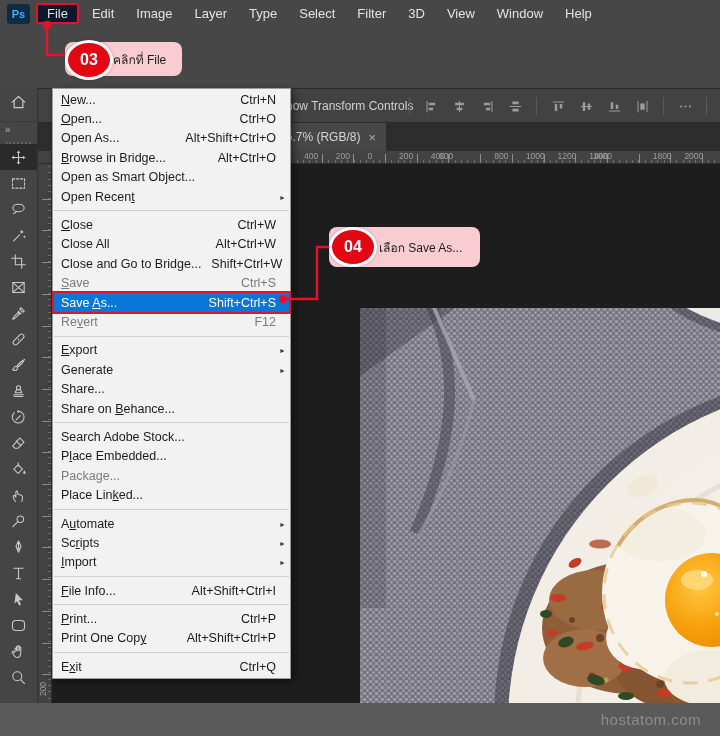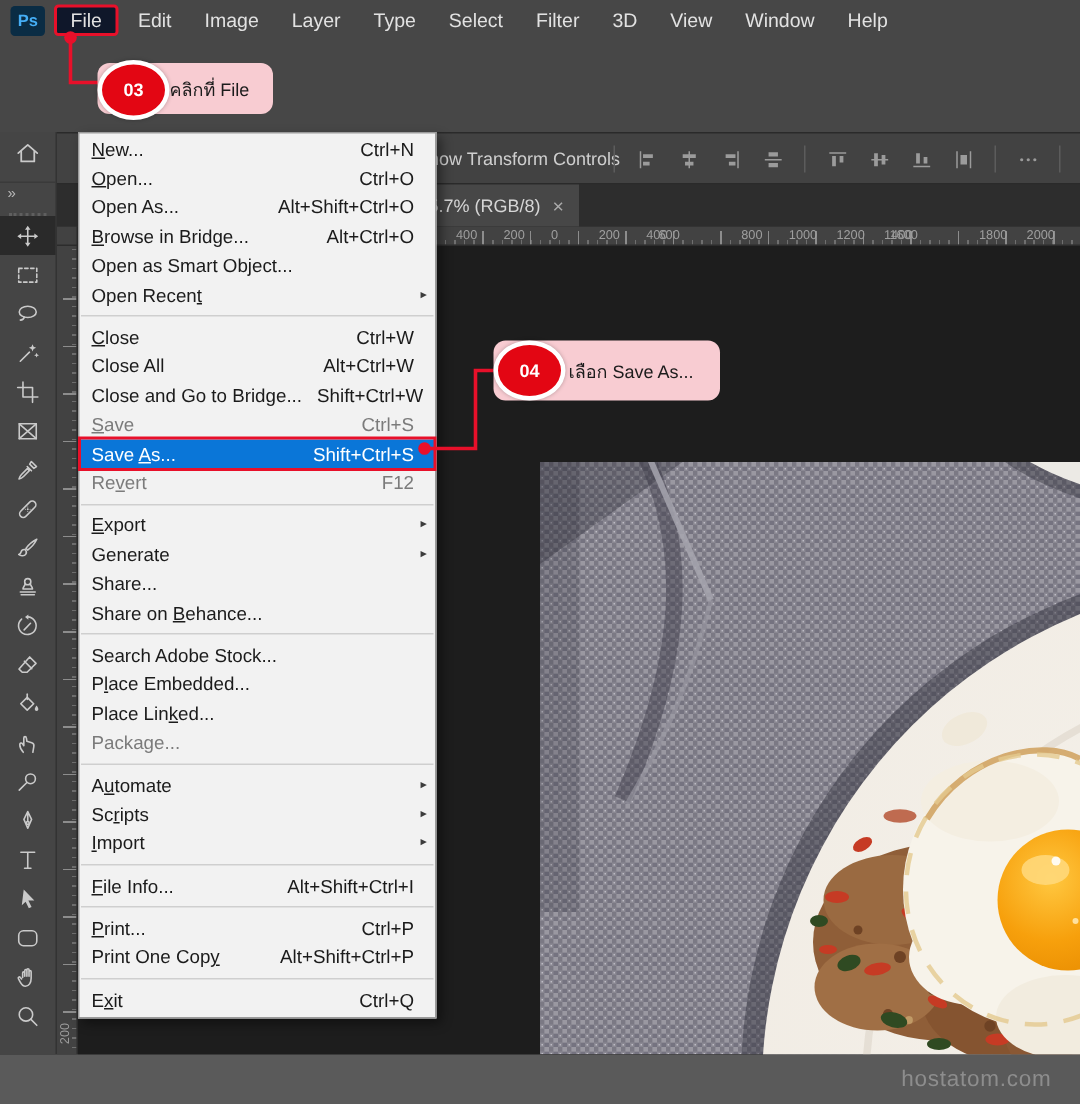--- a/index.html
+++ b/index.html
@@ -89,21 +89,21 @@
                   border:2px solid #e8102a; pointer-events:none; }
   .msep-wrap { height:9px; display:flex; align-items:center; }
   .msep-wrap > div { height:1px; background:#cfcfcf; width:100%; margin:0 1px; }
 
   
   #overlay { position:absolute; left:0; top:0; width:720px; height:736px; z-index:40; pointer-events:none; }
   .badge { position:absolute; z-index:45; }
   .badge .bubble { background:#f8ccd2; border-radius:8px; display:flex; align-items:center;
                    color:#1c1c1c; font-size:12px; white-space:nowrap; }
   .badge .num { position:absolute; left:0; top:0; width:48px; height:40px; border-radius:50%;
-                background:#e30613; border:3px solid #ffffff; color:#ffffff; font-size:12px; font-weight:bold;
+                background:#e30613; border:3px solid #ffffff; color:#ffffff; font-size:16px; font-weight:bold;
                 display:flex; align-items:center; justify-content:center; box-shadow:0 0 3px rgba(0,0,0,.25); }
   #badge-03 { left:65px; top:40px; }
   #badge-03 .bubble { height:34px; margin-top:2px; padding:0 16px 0 48px; }
   #badge-04 { left:329px; top:227px; }
   #badge-04 .bubble { height:40px; padding:0 18px 0 50px; }
 </style>
 </head>
 <body>
 
 <div id="topchrome">
@@ -521,25 +521,25 @@
     </div>
     <div class="msep-wrap">
       <div></div>
     </div>
     <div class="mi">
       <span>Search Adobe Stock...</span>
     </div>
     <div class="mi">
       <span>P<u>l</u>ace Embedded...</span>
     </div>
-    <div class="mi">
-      <span>Place Lin<u>k</u>ed...</span>
-    </div>
     <div class="mi disabled">
       <span>Package...</span>
+    </div>
+    <div class="mi">
+      <span>Place Lin<u>k</u>ed...</span>
     </div>
     <div class="msep-wrap">
       <div></div>
     </div>
     <div class="mi">
       <span>A<u>u</u>tomate</span>
       <span class="arrow">►</span>
     </div>
     <div class="mi">
       <span>Sc<u>r</u>ipts</span>

